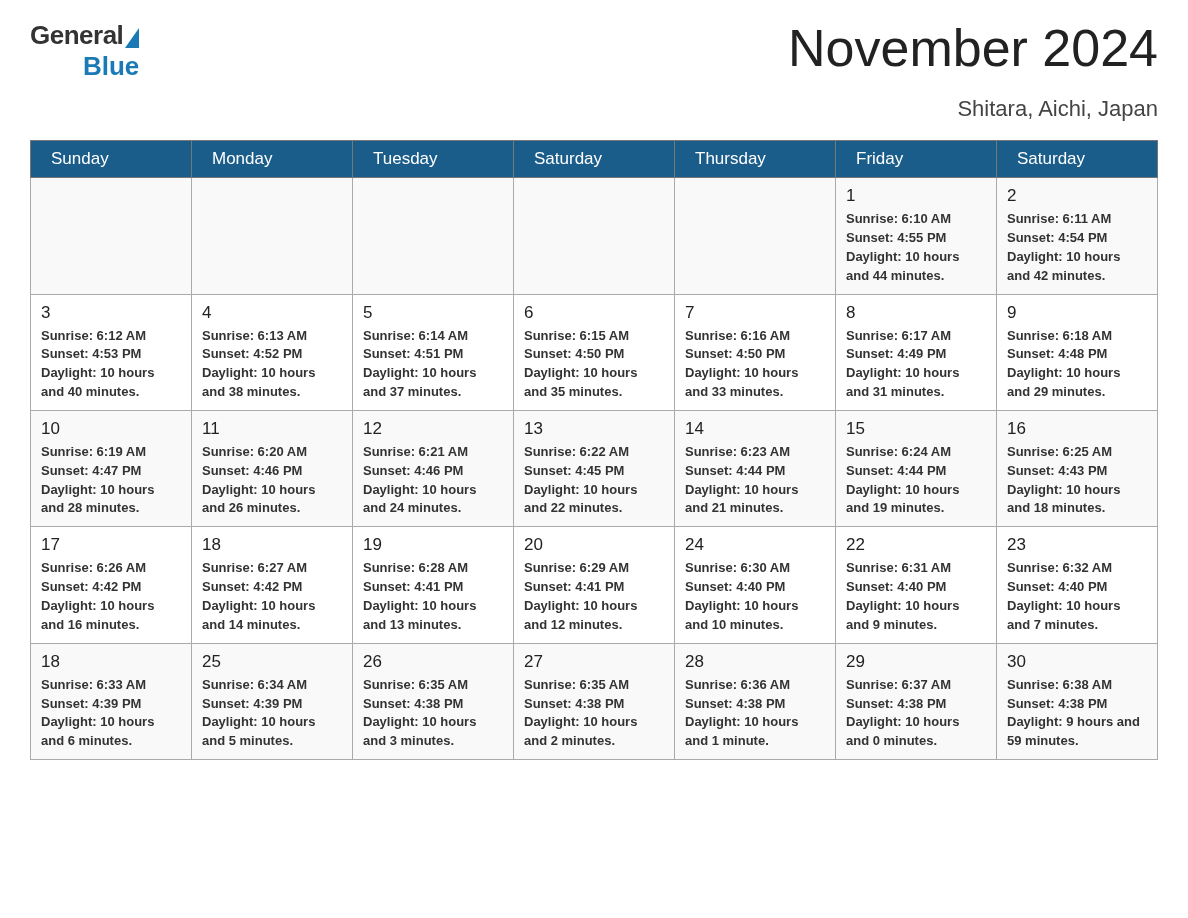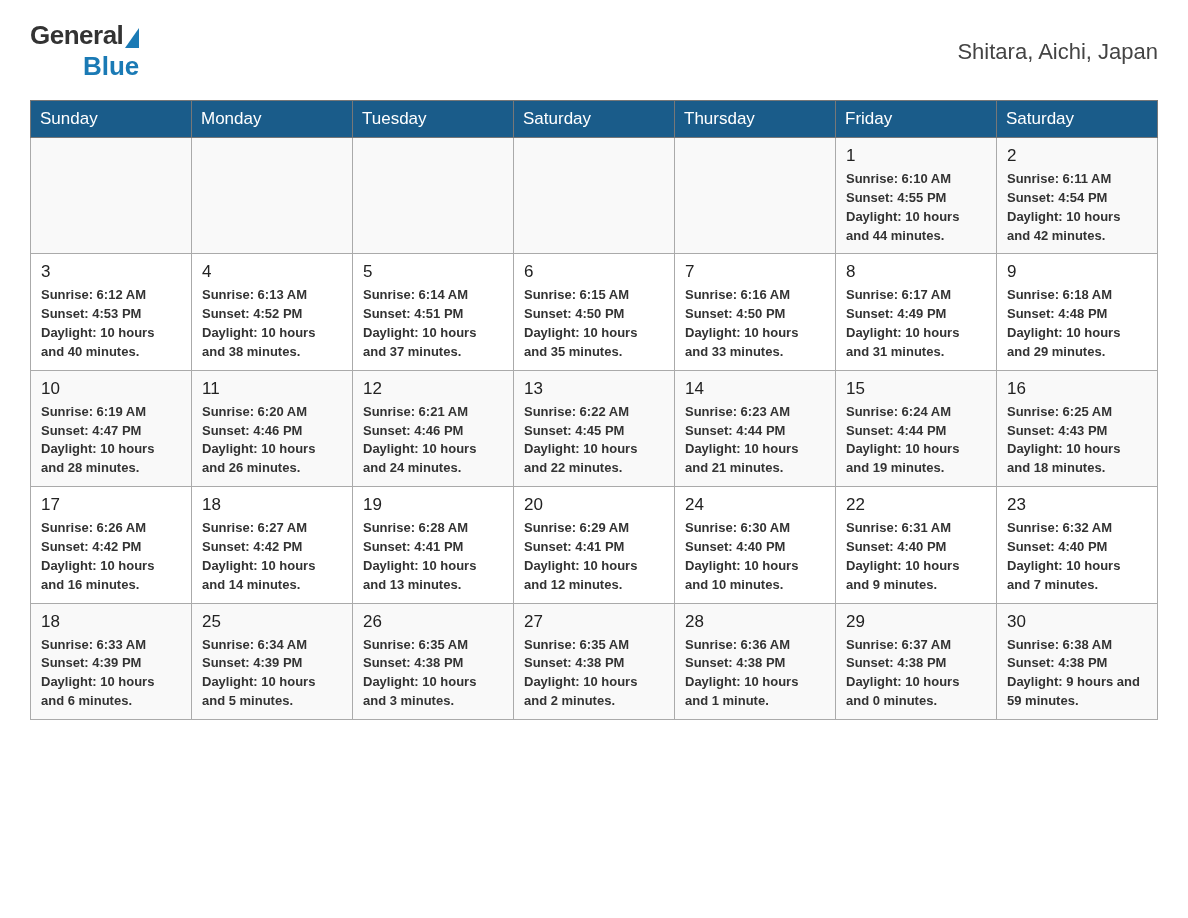--- a/index.html
+++ b/index.html
@@ -62,21 +62,21 @@
     .calendar {
       width: 100%;
       border-collapse: collapse;
       border: 1px solid #999;
     }
     .calendar th {
       background: #1a5c8a;
       color: #fff;
       font-size: 17px;
       font-weight: normal;
-      padding: 8px 9px;
+      padding: 8px 20px;
       text-align: left;
       border: 1px solid #777;
     }
     .calendar td {
       vertical-align: top;
       padding: 8px 10px;
       border: 1px solid #aaa;
       width: calc(100% / 7);
       min-height: 100px;
     }
@@ -108,20 +108,21 @@
 
 <div class="header">
   <div class="logo">
     <div class="logo-top">
       <span class="logo-general">General</span>
       <div class="logo-triangle"></div>
     </div>
     <span class="logo-blue">Blue</span>
   </div>
   <div class="title-area">
+    <div class="month-title">November 2024</div>
     <div class="location">Shitara, Aichi, Japan</div>
   </div>
 </div>
 
 <table class="calendar">
   <thead>
     <tr>
       <th>Sunday</th>
       <th>Monday</th>
       <th>Tuesday</th>

